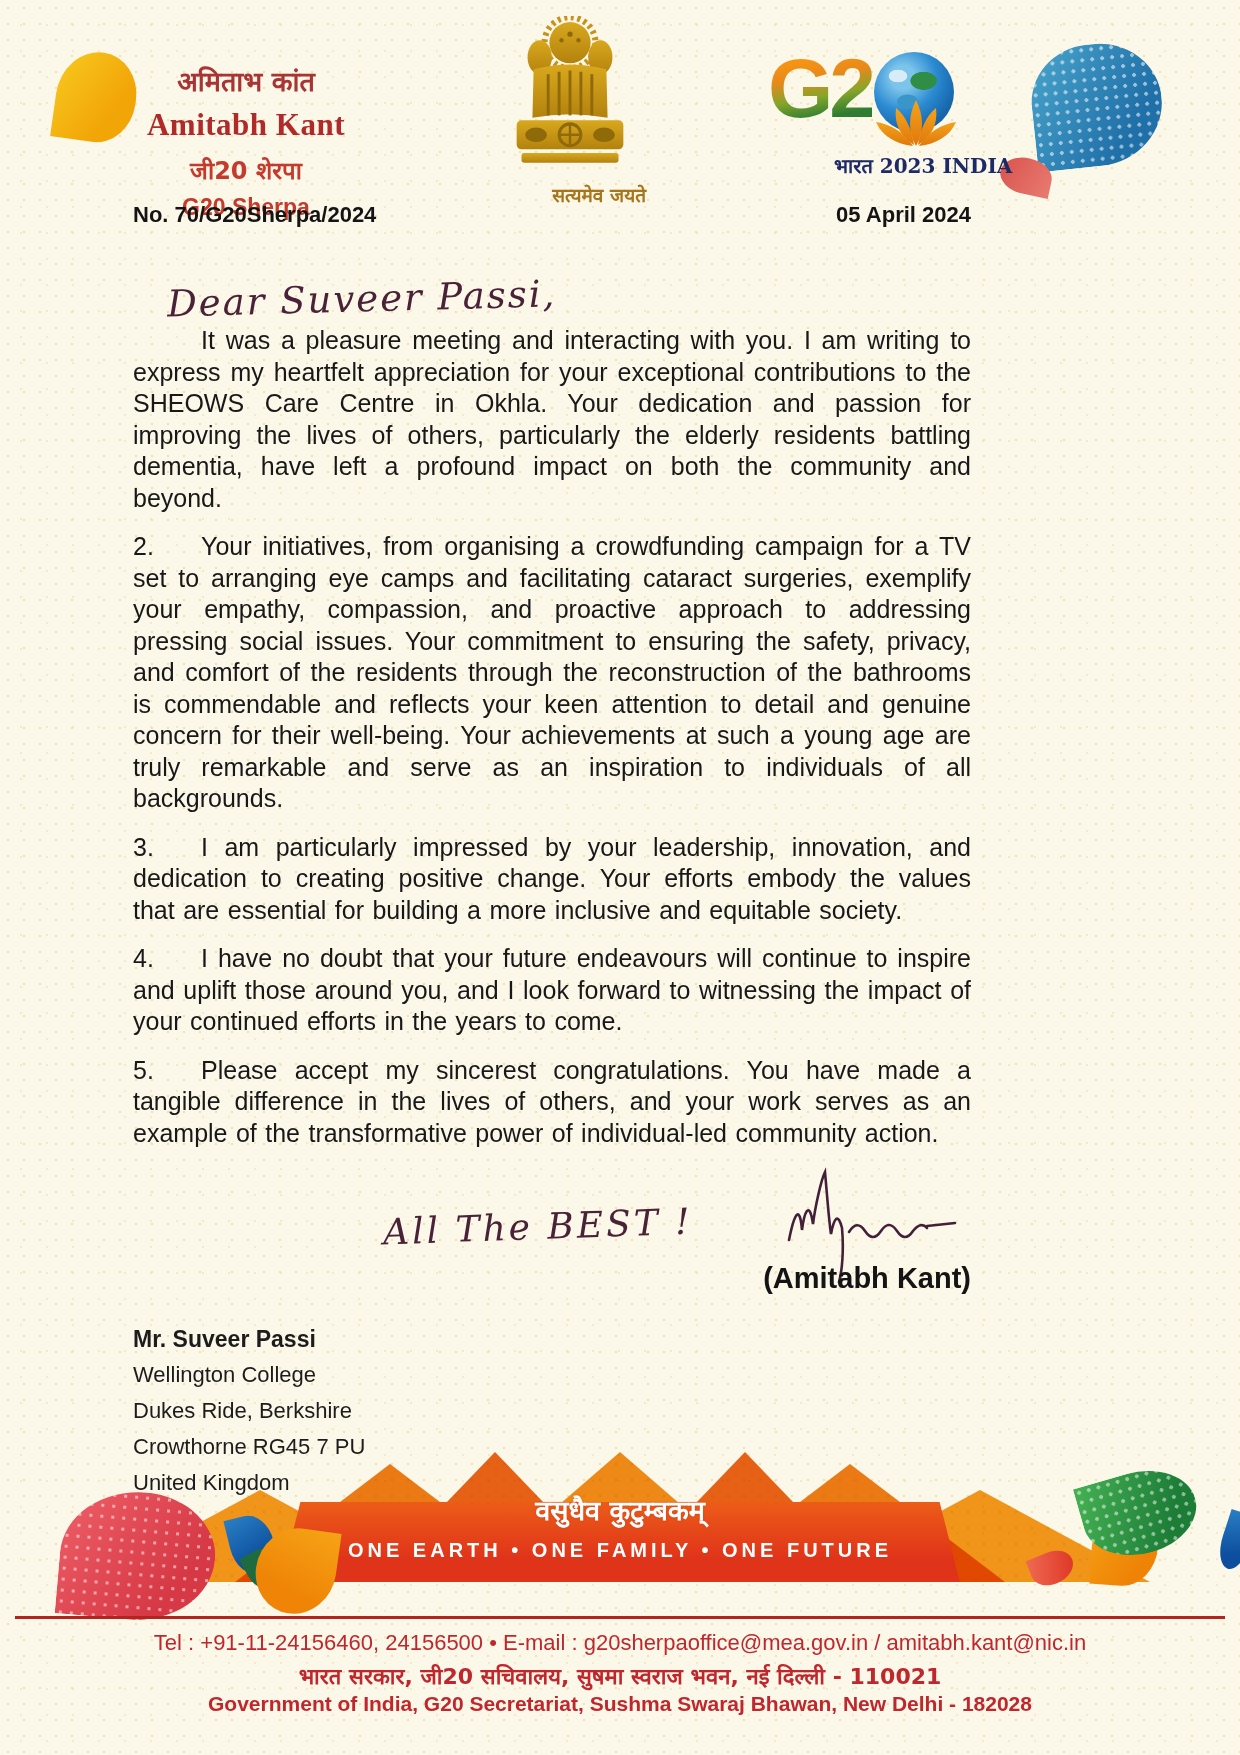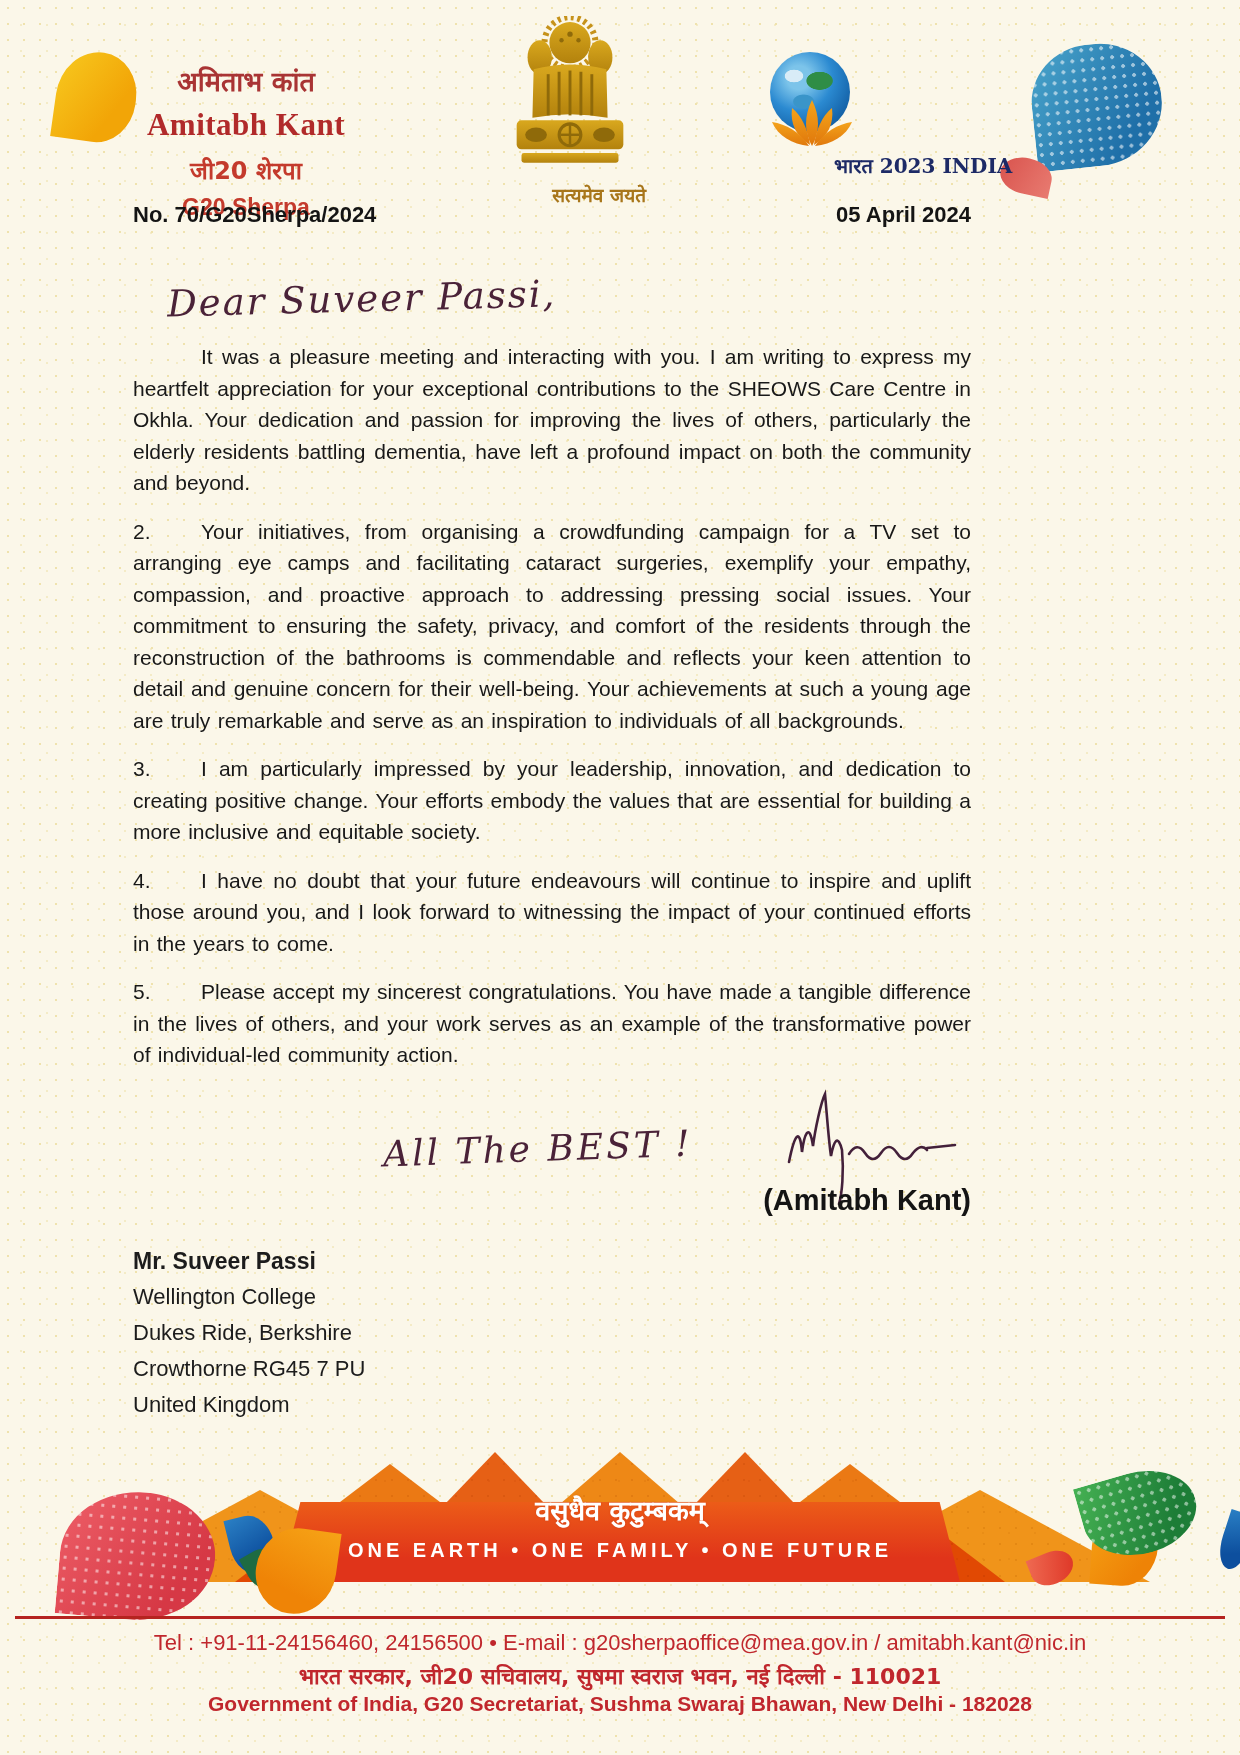--- a/index.html
+++ b/index.html
@@ -69,21 +69,21 @@
       radial-gradient(ellipse 18px 12px at 42% 62%, #3a95c9 55%, transparent 62%),
       radial-gradient(circle at 36% 32%, #7cc4ea 0 16%, #2b8ad1 45%, #1767ad 72%, #0d4f8c 100%);}
   .lotus-sm{position:absolute;left:-8px;top:46px;width:100px;height:52px;}
   .g20-caption{font-size:20px;font-weight:bold;color:#1d2a66;font-family:"Liberation Serif",serif;
     margin-top:2px;margin-left:66px;white-space:nowrap;font-family:"DejaVu Serif",serif;}
   
   .content{position:absolute;left:133px;top:202px;width:838px;}
   .ref-row{display:flex;justify-content:space-between;font-weight:bold;font-size:22px;color:#141414;}
   .hand{font-family:"DejaVu Serif",serif;font-style:italic;color:#4a2238;}
   .salutation{font-size:37px;margin:44px 0 0 34px;transform:rotate(-1.5deg);letter-spacing:2px;}
-  .body-text{margin-top:26px;font-size:21px;line-height:31.5px;text-align:justify;word-spacing:1.5px;color:#181818;}
+  .body-text{margin-top:10px;font-size:25px;line-height:31.5px;text-align:justify;word-spacing:1.5px;color:#181818;}
   .para{margin:0 0 17px 0;}
   .para-num{display:inline-block;width:68px;}
   .closing-row{display:flex;justify-content:space-between;align-items:flex-start;margin-top:6px;}
   .closing-hand{font-size:36px;margin:40px 0 0 250px;transform:rotate(-2deg);letter-spacing:3px;white-space:nowrap;}
   .sig-block{text-align:center;margin-top:0;}
   .sig-name{font-size:29px;font-weight:bold;color:#141414;margin-top:-26px;}
   .recipient{margin-top:26px;font-size:22px;line-height:36px;}
   .recipient .r-name{font-weight:bold;font-size:23px;}
   
   .lotus{position:absolute;left:90px;top:1452px;width:1060px;height:130px;}
@@ -151,20 +151,21 @@
         <circle cx="60" cy="15" r="2.2"></circle>
           <circle cx="53" cy="20" r="1.8"></circle>
           <circle cx="67" cy="20" r="1.8"></circle>
       </g>
     </svg>
     <div class="emblem-motto">सत्यमेव जयते</div>
   </div>
 
   <div class="g20">
     <div class="g20-row">
+      <div class="g20-g2">G2</div>
       <div class="globe-wrap">
         <div class="globe"></div>
         <svg class="lotus-sm" viewBox="0 0 100 52">
           <defs>
             <linearGradient id="lg" x1="0" y1="0" x2="0" y2="1">
               <stop offset="0" stop-color="#f4a31a"></stop>
                 <stop offset="1" stop-color="#e0780c"></stop>
             </linearGradient>
           </defs>
           <g fill="url(#lg)">

